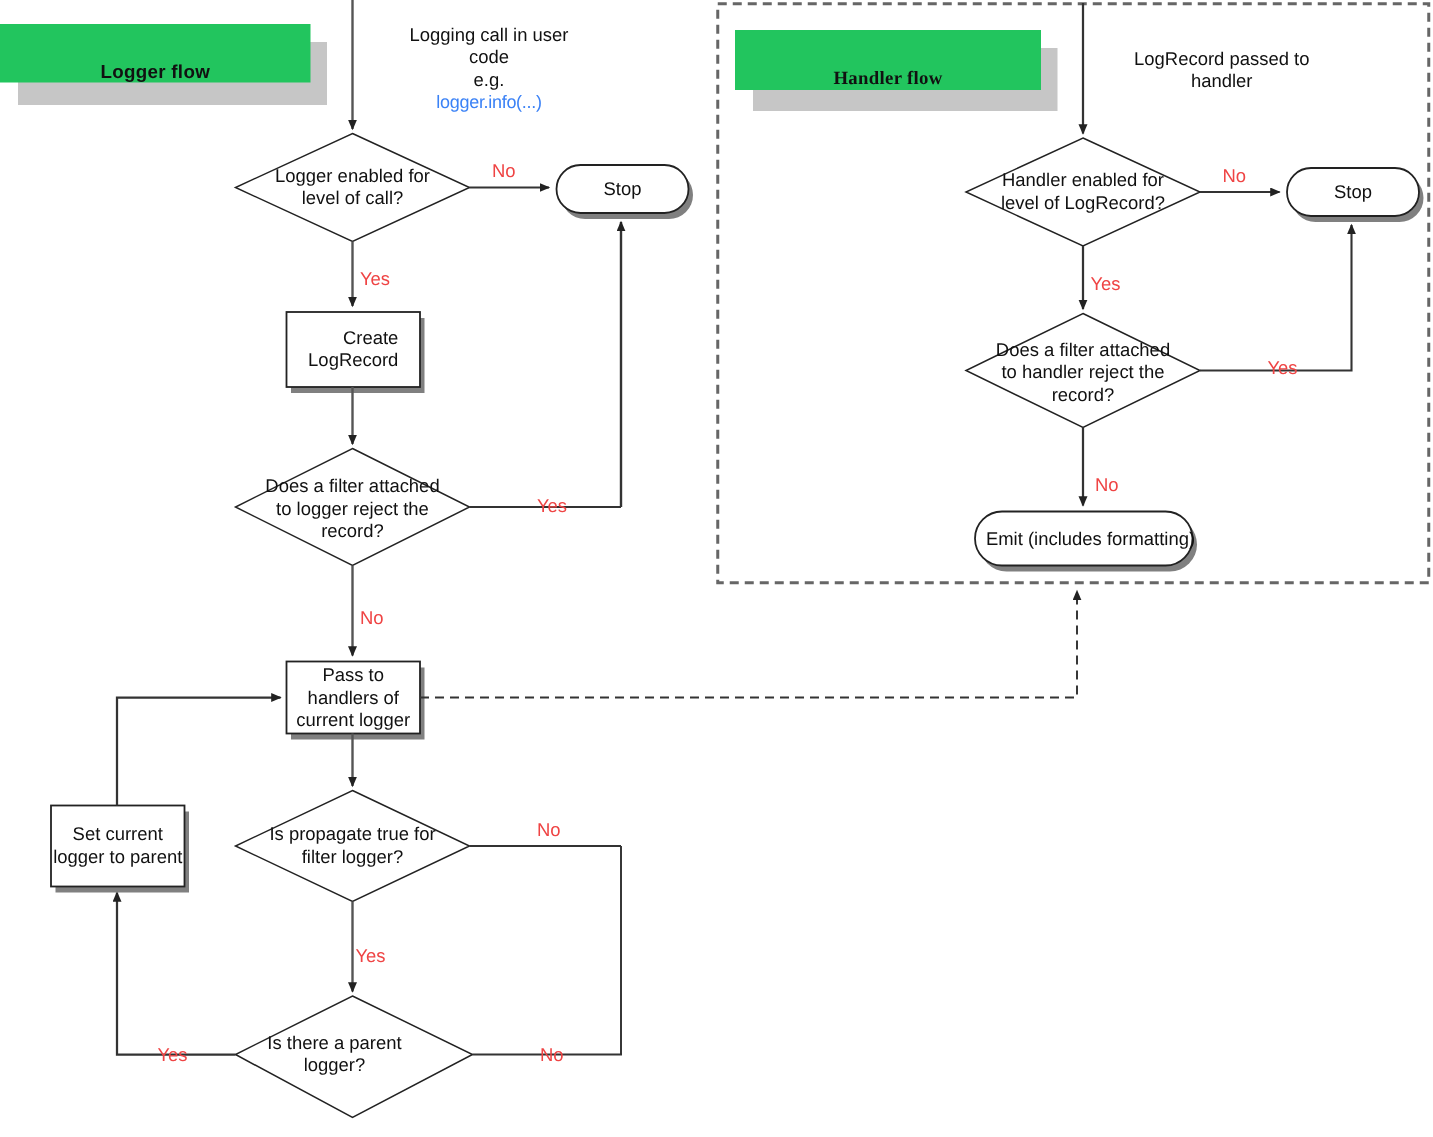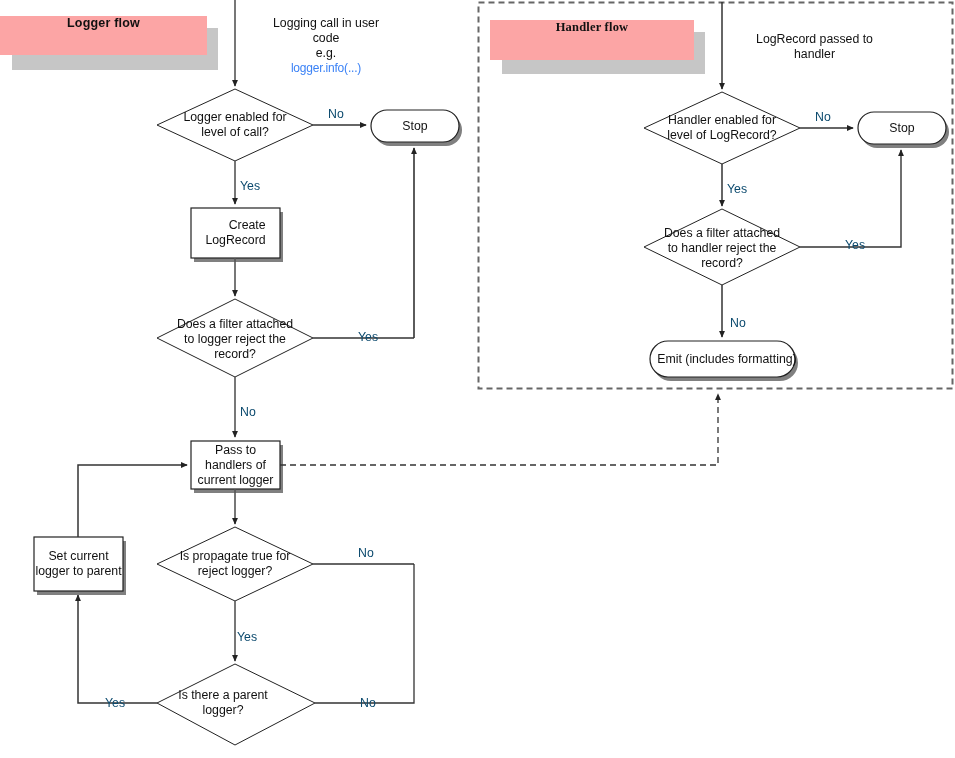--- a/index.html
+++ b/index.html
@@ -2,26 +2,26 @@
 <html><head>
 <meta charset="utf-8">
 <style>
   html,body{margin:0;padding:0;background:#ffffff;}
   body{font-family:"Liberation Sans", sans-serif;}
   #stage{position:relative;width:955px;height:758px;overflow:hidden;background:#fff;}
   svg#wires{position:absolute;left:0;top:0;width:955px;height:758px;}
 
   .banner{position:absolute;}
   .banner .shadow{position:absolute;background:#c6c6c6;}
-  .banner .face{position:absolute;background:#fca5a5;display:flex;align-items:flex-start;justify-content:center;}
+  .banner .face{position:absolute;background:#22c55e;display:flex;align-items:flex-end;justify-content:center;}
   .banner .face span{font-size:12.5px;font-weight:bold;color:#111;letter-spacing:.2px;}
 
   .nodeText{position:absolute;display:flex;align-items:center;justify-content:center;
             text-align:center;font-size:12.3px;color:#111;line-height:15px;}
-  .edgeLabel{position:absolute;font-size:12.3px;color:#0c4a6e;white-space:nowrap;line-height:14px;}
+  .edgeLabel{position:absolute;font-size:12.3px;color:#ef4444;white-space:nowrap;line-height:14px;}
   .freeText{position:absolute;font-size:12.3px;color:#111;text-align:center;line-height:15px;}
   .mono{font-family:Liberation Sans, sans-serif;font-size:12px;color:#3b82f6;letter-spacing:-.2px;}
 </style>
 </head>
 <body>
 
 <div id="stage">
 
   <svg id="wires" viewBox="0 0 955 758">
     <defs>
@@ -154,21 +154,21 @@
     <div>
       <div>Pass to</div>
       <div>handlers of</div>
       <div>current logger</div>
     </div>
   </div>
 
   <div class="nodeText" style="left:155px;top:542px;width:160px;height:44px;">
     <div>
       <div>Is propagate true for</div>
-      <div>reject logger?</div>
+      <div>filter logger?</div>
     </div>
   </div>
 
   <div class="nodeText" style="left:144px;top:681px;width:158px;height:44px;">
     <div>
       <div>Is there a parent</div>
       <div>logger?</div>
     </div>
   </div>
 

